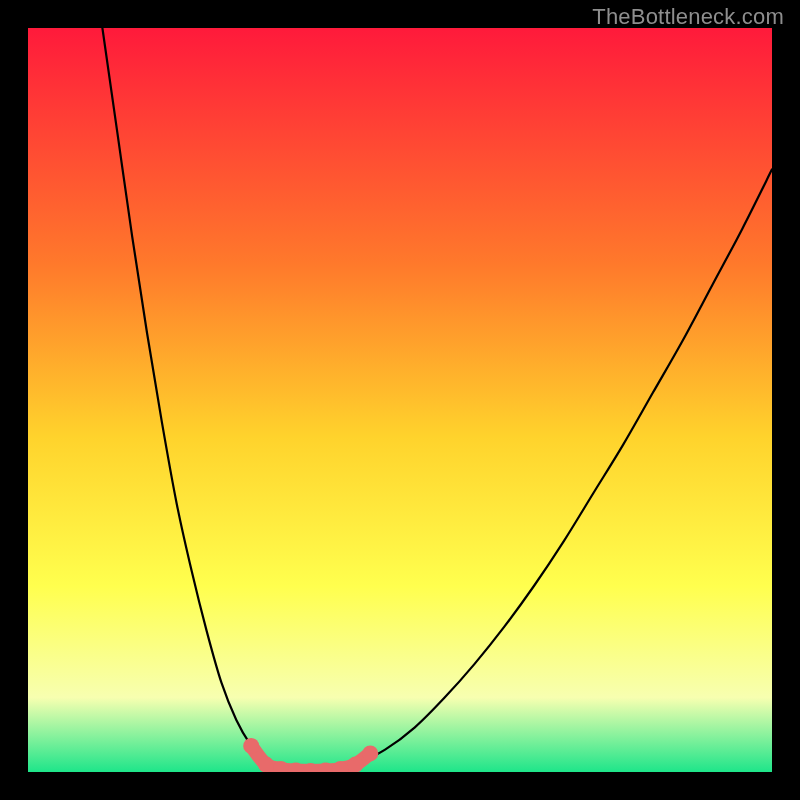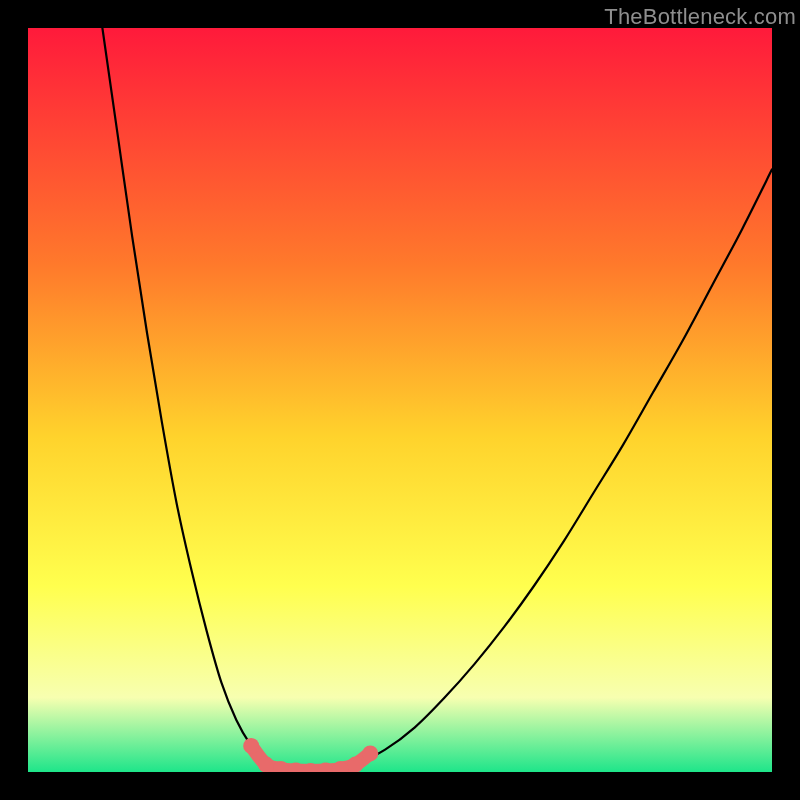--- a/index.html
+++ b/index.html
@@ -21,21 +21,21 @@
   .plot {
     position: absolute;
     
     left: 28px;
     top: 28px;
     width: 744px;
     height: 744px;
   }
   .watermark {
     position: absolute;
-    right: 4px;
+    right: 16px;
     top: 4px;
     font-family: Arial, Helvetica, sans-serif;
     font-size: 22px;
     font-weight: 500;
     color: #8e8e8e;
     letter-spacing: 0.2px;
     user-select: none;
   }
   svg { display: block; }
 </style>

